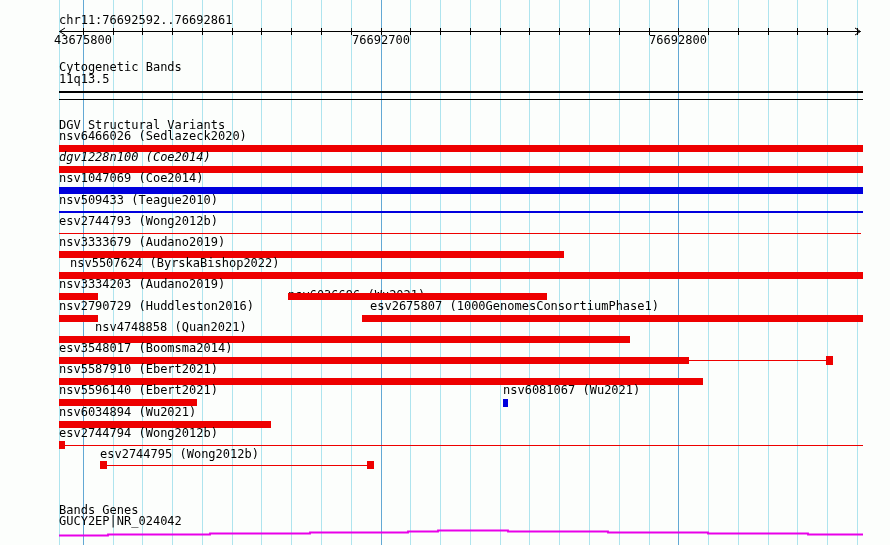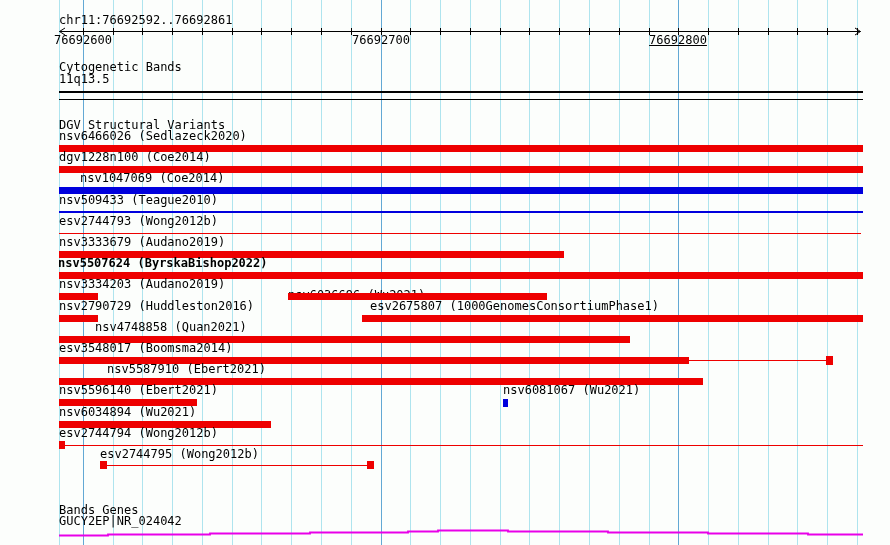--- a/index.html
+++ b/index.html
@@ -76,60 +76,60 @@
     <line x1="649.5" y1="28" x2="649.5" y2="35" stroke="#000" stroke-width="1"></line>
     <line x1="678.5" y1="28" x2="678.5" y2="35" stroke="#000" stroke-width="1"></line>
     <line x1="708.5" y1="28" x2="708.5" y2="35" stroke="#000" stroke-width="1"></line>
     <line x1="738.5" y1="28" x2="738.5" y2="35" stroke="#000" stroke-width="1"></line>
     <line x1="768.5" y1="28" x2="768.5" y2="35" stroke="#000" stroke-width="1"></line>
     <line x1="797.5" y1="28" x2="797.5" y2="35" stroke="#000" stroke-width="1"></line>
     <line x1="827.5" y1="28" x2="827.5" y2="35" stroke="#000" stroke-width="1"></line>
     <line x1="857.5" y1="28" x2="857.5" y2="35" stroke="#000" stroke-width="1"></line>
   </svg>
 <div id="axis-labels">
-    <div class="lbl axis-num" style="left: 83px; top: 35px;">76692600</div>
+    <div class="lbl axis-num" style="left: 83px; top: 35px;">43675800</div>
     <div class="lbl axis-num" style="left: 381px; top: 35px;">76692700</div>
-    <div class="lbl axis-num" style="left: 678px; top: 35px; text-decoration: underline;">76692800</div>
+    <div class="lbl axis-num" style="left: 678px; top: 35px;">76692800</div>
   </div>
 
 <div class="lbl bold" style="left:59px;top:62px">Cytogenetic Bands</div>
 <div class="lbl" style="left:59px;top:74px">11q13.5</div>
 <div id="cytoband-box" class="abs" style="left: 59px; top: 91px; width: 804px; height: 9px; border-top: 2px solid rgb(0, 0, 0); border-bottom: 1px solid rgb(0, 0, 0); box-sizing: border-box;"></div>
 
 <div class="lbl bold" style="left:59px;top:120px">DGV Structural Variants</div>
 <div id="dgv-rows">
     <div class="lbl" style="left: 59px; top: 131px;">nsv6466026 (Sedlazeck2020)</div>
     <div class="bar" style="left: 59px; top: 145px; width: 804px; height: 7px; background: rgb(238, 0, 0);"></div>
-    <div class="lbl" style="left: 59px; top: 152px;">dgv1228n100 (Coe2014)</div>
+    <div class="lbl" style="left: 59px; top: 152px; font-style: italic;">dgv1228n100 (Coe2014)</div>
     <div class="bar" style="left: 59px; top: 166px; width: 804px; height: 7px; background: rgb(238, 0, 0);"></div>
-    <div class="lbl" style="left: 59px; top: 173px; padding-left: 21px;">nsv1047069 (Coe2014)</div>
+    <div class="lbl" style="left: 59px; top: 173px;">nsv1047069 (Coe2014)</div>
     <div class="bar" style="left: 59px; top: 187px; width: 804px; height: 7px; background: rgb(0, 0, 221);"></div>
     <div class="lbl" style="left: 59px; top: 195px;">nsv509433 (Teague2010)</div>
     <div class="bar" style="left: 59px; top: 211px; width: 804px; height: 2px; background: rgb(0, 0, 221);"></div>
     <div class="lbl" style="left: 59px; top: 216px;">esv2744793 (Wong2012b)</div>
     <div class="bar" style="left: 59px; top: 233px; width: 802px; height: 1px; background: rgb(238, 0, 0);"></div>
     <div class="lbl" style="left: 59px; top: 237px;">nsv3333679 (Audano2019)</div>
     <div class="bar" style="left: 59px; top: 251px; width: 505px; height: 7px; background: rgb(238, 0, 0);"></div>
-    <div class="lbl" style="left: 58px; top: 258px; font-weight: bold;">nsv5507624 (ByrskaBishop2022)</div>
+    <div class="lbl" style="left: 70px; top: 258px;">nsv5507624 (ByrskaBishop2022)</div>
     <div class="bar" style="left: 59px; top: 272px; width: 804px; height: 7px; background: rgb(238, 0, 0);"></div>
     <div class="lbl" style="left: 59px; top: 279px;">nsv3334203 (Audano2019)</div>
     <div class="bar" style="left: 59px; top: 293px; width: 39px; height: 7px; background: rgb(238, 0, 0);"></div>
     <div class="lbl" style="left: 288px; top: 279px; margin-top: 11px;">nsv6036696 (Wu2021)</div>
     <div class="bar" style="left: 288px; top: 293px; width: 259px; height: 7px; background: rgb(238, 0, 0);"></div>
     <div class="lbl" style="left: 59px; top: 301px;">nsv2790729 (Huddleston2016)</div>
     <div class="bar" style="left: 59px; top: 315px; width: 39px; height: 7px; background: rgb(238, 0, 0);"></div>
     <div class="lbl" style="left: 370px; top: 301px;">esv2675807 (1000GenomesConsortiumPhase1)</div>
     <div class="bar" style="left: 362px; top: 315px; width: 501px; height: 7px; background: rgb(238, 0, 0);"></div>
     <div class="lbl" style="left: 59px; top: 322px; margin-left: 36px;">nsv4748858 (Quan2021)</div>
     <div class="bar" style="left: 59px; top: 336px; width: 571px; height: 7px; background: rgb(238, 0, 0);"></div>
     <div class="lbl" style="left: 59px; top: 343px;">esv3548017 (Boomsma2014)</div>
     <div class="bar" style="left: 59px; top: 357px; width: 630px; height: 7px; background: rgb(238, 0, 0);"></div>
     <div class="bar" style="left: 689px; top: 360px; width: 137px; height: 1px; background: rgb(238, 0, 0);"></div>
     <div class="bar" style="left: 826px; top: 356px; width: 7px; height: 9px; background: rgb(238, 0, 0);"></div>
-    <div class="lbl" style="left: 59px; top: 364px; padding-left: 48px;">nsv5587910 (Ebert2021)</div>
+    <div class="lbl" style="left: 59px; top: 364px;">nsv5587910 (Ebert2021)</div>
     <div class="bar" style="left: 59px; top: 378px; width: 644px; height: 7px; background: rgb(238, 0, 0);"></div>
     <div class="lbl" style="left: 59px; top: 385px;">nsv5596140 (Ebert2021)</div>
     <div class="bar" style="left: 59px; top: 399px; width: 138px; height: 7px; background: rgb(238, 0, 0);"></div>
     <div class="lbl" style="left: 503px; top: 385px;">nsv6081067 (Wu2021)</div>
     <div class="bar" style="left: 503px; top: 399px; width: 5px; height: 8px; background: rgb(0, 0, 221);"></div>
     <div class="lbl" style="left: 59px; top: 407px;">nsv6034894 (Wu2021)</div>
     <div class="bar" style="left: 59px; top: 421px; width: 212px; height: 7px; background: rgb(238, 0, 0);"></div>
     <div class="lbl" style="left: 59px; top: 428px;">esv2744794 (Wong2012b)</div>
     <div class="bar" style="left: 59px; top: 445px; width: 804px; height: 1px; background: rgb(238, 0, 0);"></div>
     <div class="bar" style="left: 59px; top: 441px; width: 6px; height: 8px; background: rgb(238, 0, 0);"></div>

